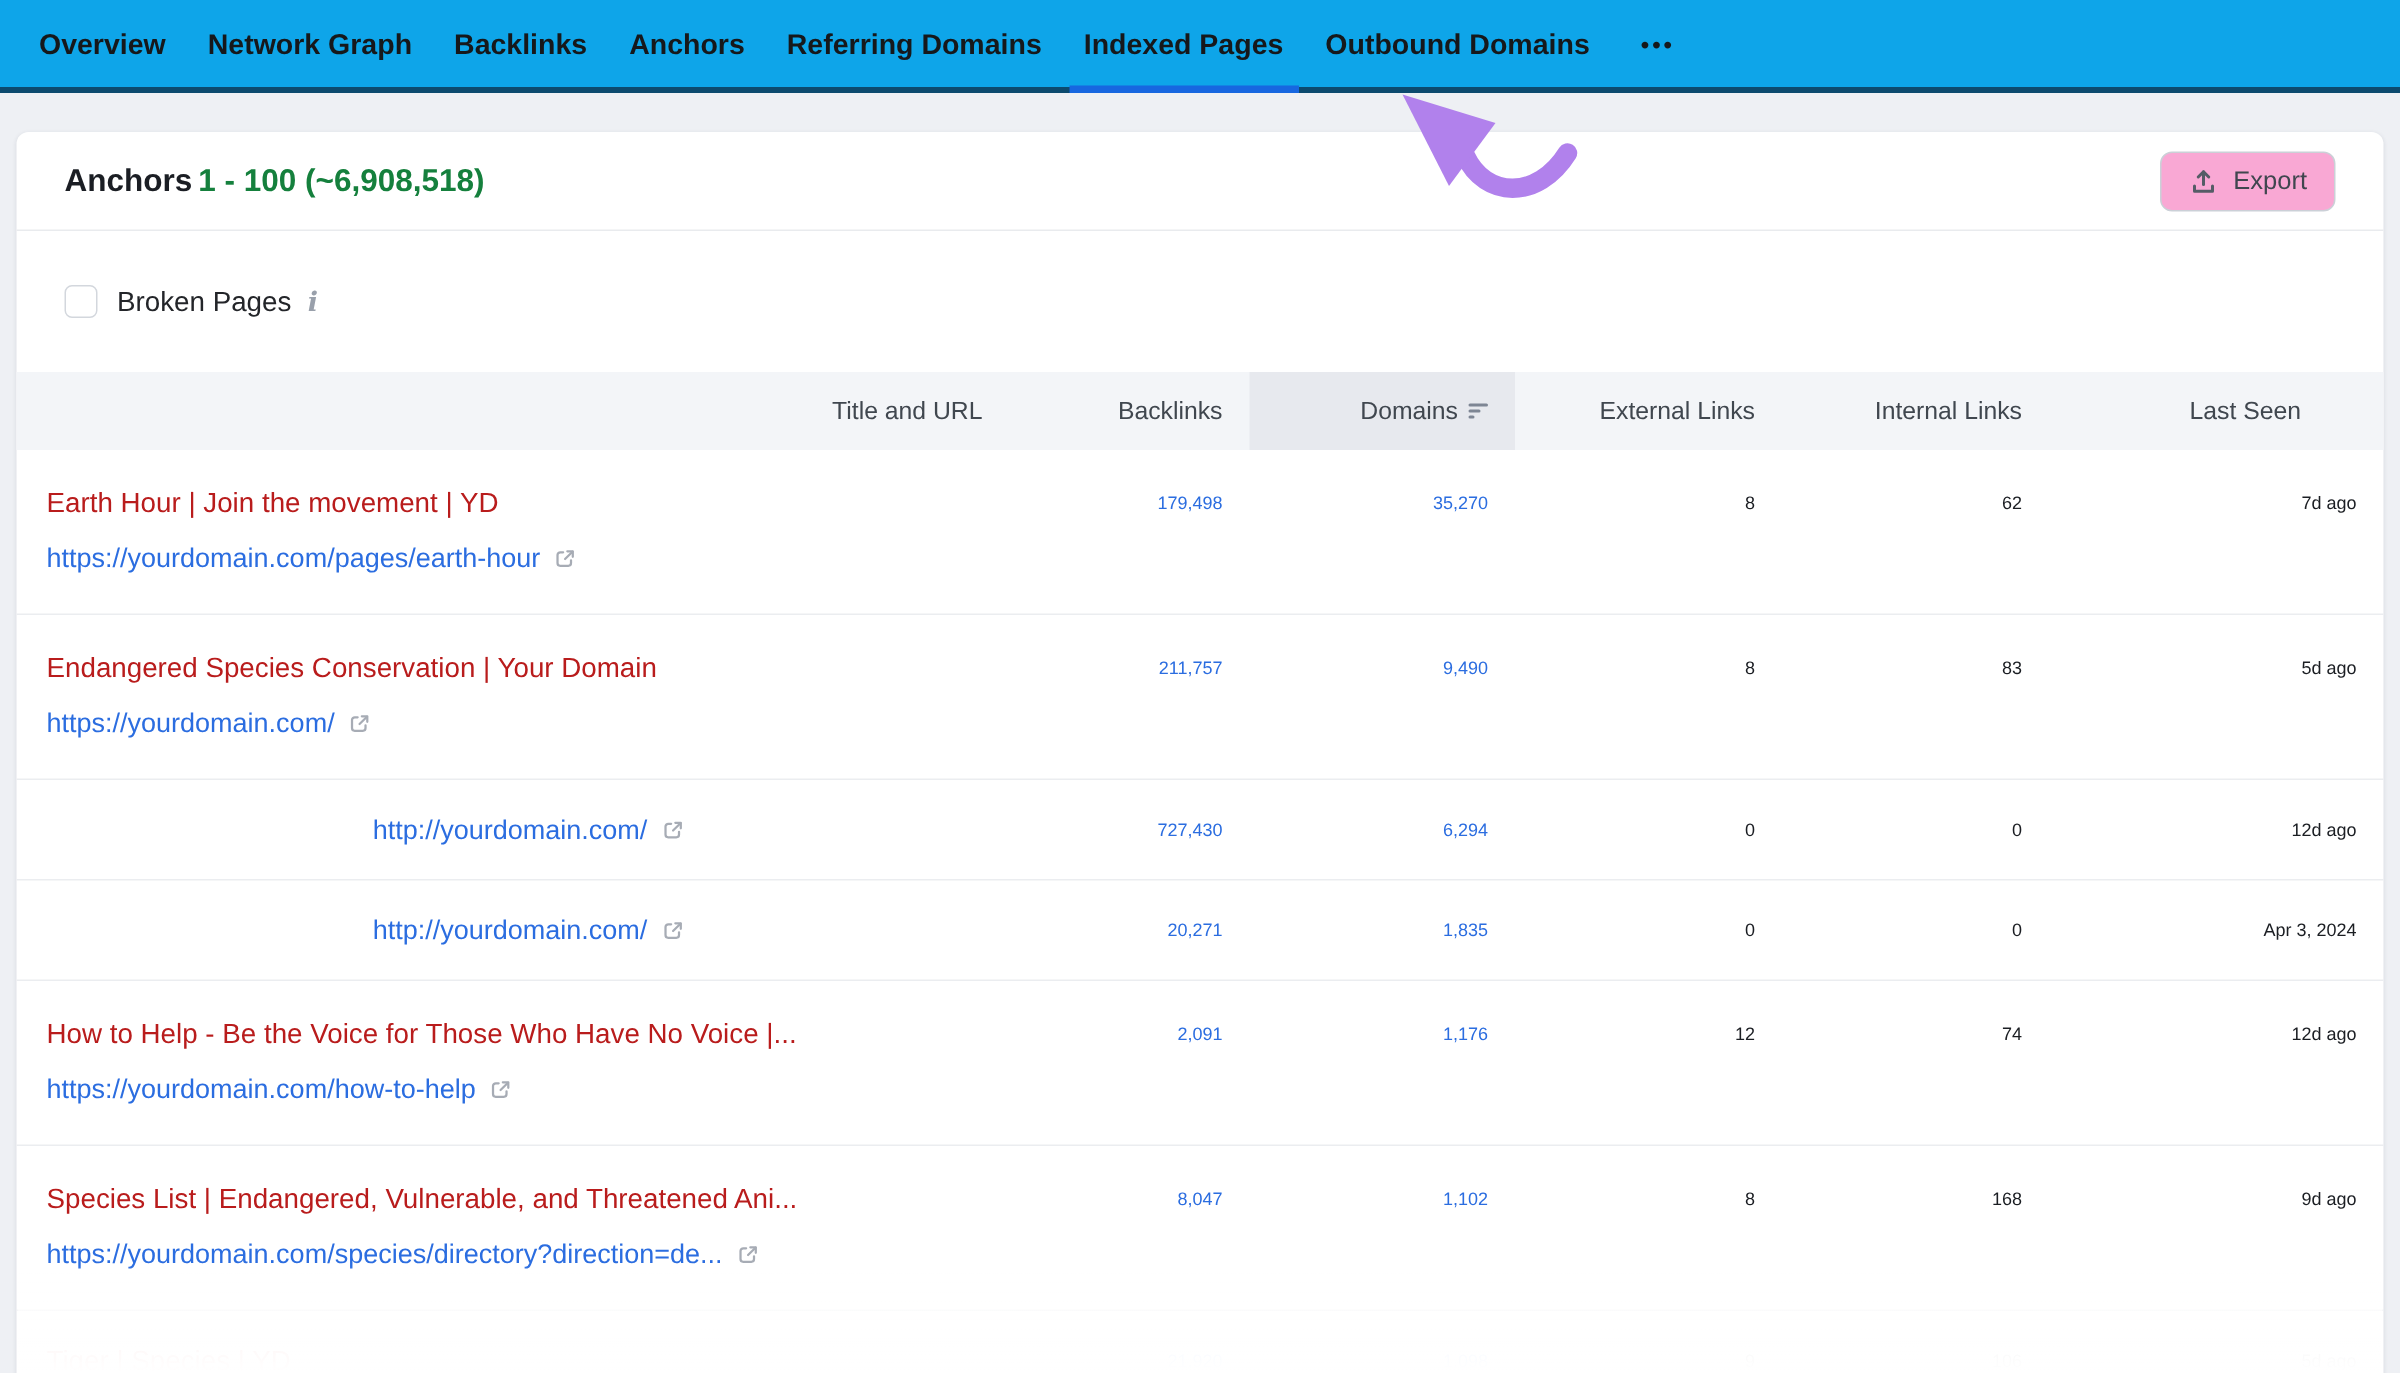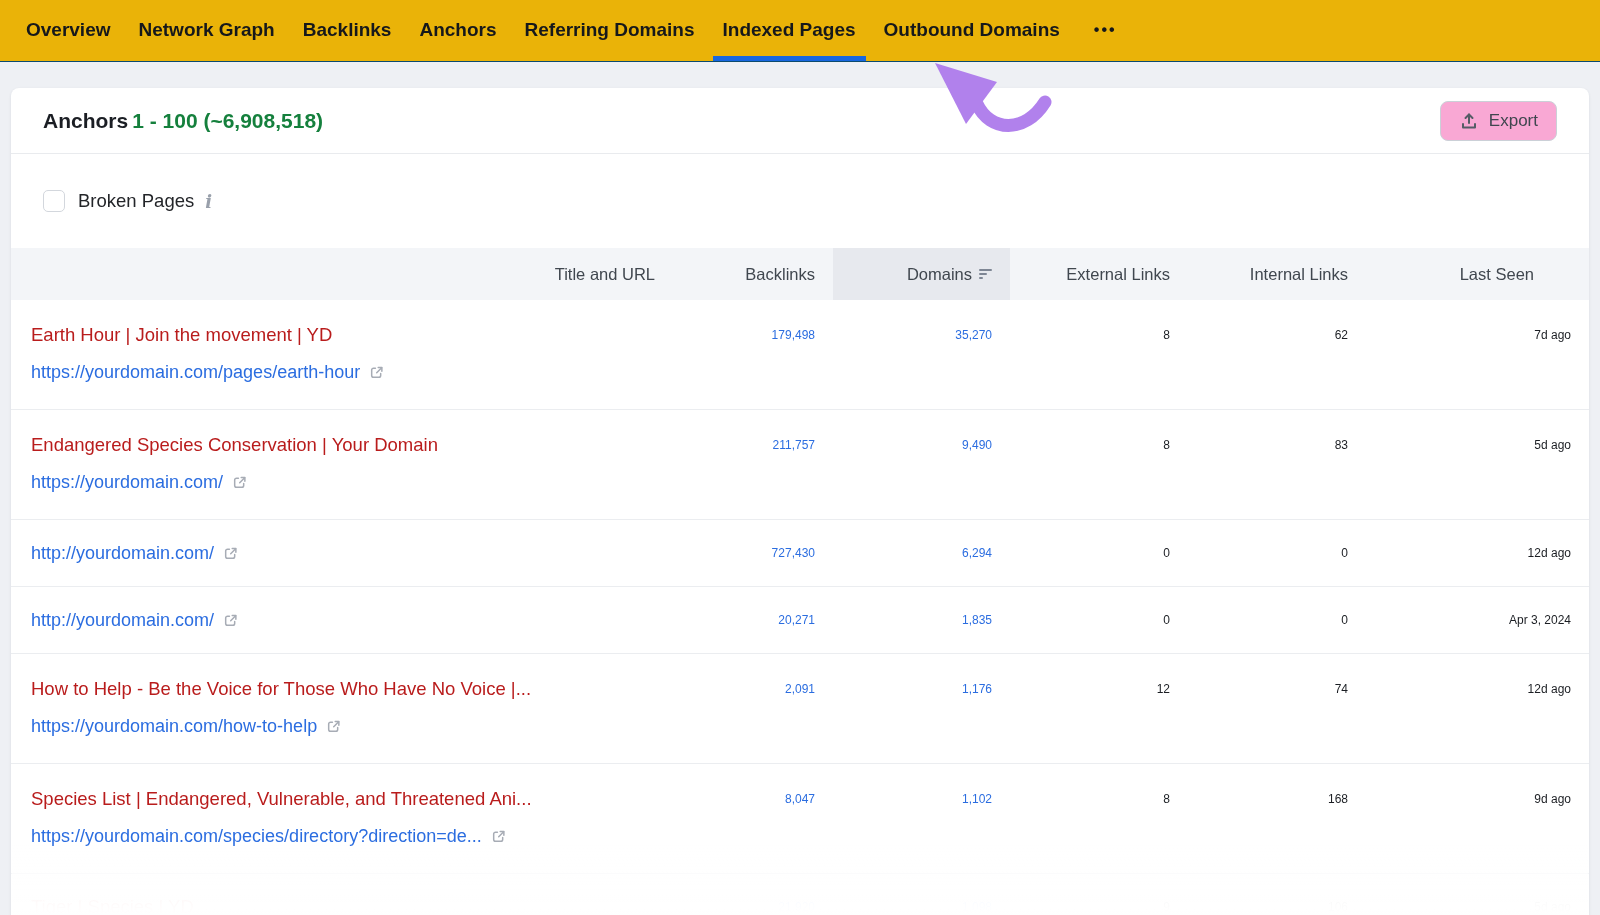--- a/index.html
+++ b/index.html
@@ -1,21 +1,21 @@
 <!DOCTYPE html>
 <html><head>
 <meta charset="utf-8">
 <style>
   * { margin:0; padding:0; box-sizing:border-box; }
   html,body { width:1600px; height:915px; overflow:hidden; background:#eef0f4;
               font-family:"Liberation Sans", sans-serif; }
 
   
-  .topnav { height:62px; background:#eab308; border-bottom:1px solid #0c4a6e;
-            display:flex; align-items:flex-end; padding:0 26px; }
+  .topnav { height:62px; background:#0ea5e9; border-bottom:4px solid #0c4a6e;
+            display:flex; align-items:flex-start; padding:0 26px; }
   .tabs { display:flex; align-items:center; gap:28px; }
   .tab { font-size:19px; font-weight:600; color:#16181b; white-space:nowrap;
          position:relative; height:62px; display:flex; align-items:center; cursor:pointer; }
   .tab.active::after { content:""; position:absolute; left:-10px; right:-10px; bottom:0;
                        height:5px; background:#1767e0; }
   .tab.more { font-size:16px; letter-spacing:2px; padding:0 6px; }
 
   
   .card { position:absolute; left:11px; right:11px; top:88px; height:870px;
           background:#fff; border-radius:8px; box-shadow:0 1px 3px rgba(25,35,55,.10); }
@@ -52,21 +52,21 @@
   .sort-icon i:nth-child(3){width:4px;}
 
   .row { border-top:1px solid #ebedf0; padding:23px 0 25px; align-items:start; }
   .row:first-child { border-top:none; }
   .row.single { padding:21px 0; }
   .row.faded { opacity:.45; }
   .title-cell { padding-left:20px; min-width:0; }
   .row-title { font-size:18.5px; color:#b91c1c; line-height:24px; white-space:nowrap;
                overflow:hidden; }
   .url-line { display:flex; align-items:center; gap:9px; margin-top:13px; line-height:24px; }
-  .row.single .url-line, .row .url-line:first-child { margin-top:0; }
+  .row.single .url-line, .row .url-line:first-child { margin-top:0;justify-content:center; }
   a.url { font-size:18px; color:#2b6de0; text-decoration:none; white-space:nowrap; }
   .ext { flex:none; display:inline-flex; color:#a7acb5; cursor:pointer; }
   .cell { font-size:12px; line-height:24px; text-align:right; padding-right:18px;
           white-space:nowrap; }
   .cell.blue { color:#2b6de0; cursor:pointer; }
   .cell.dark { color:#1b1e23; }
   .cell.last { }
 
   
   .fade-overlay { position:fixed; left:12px; right:12px; bottom:0; height:72px;

